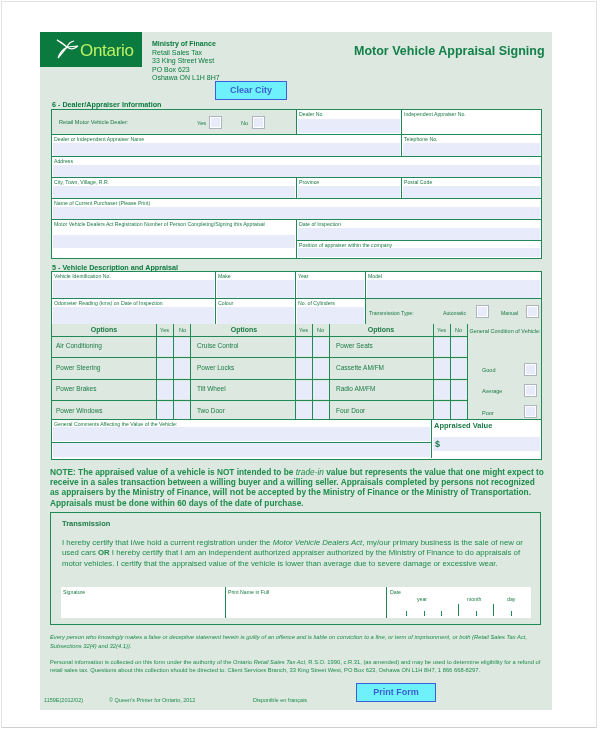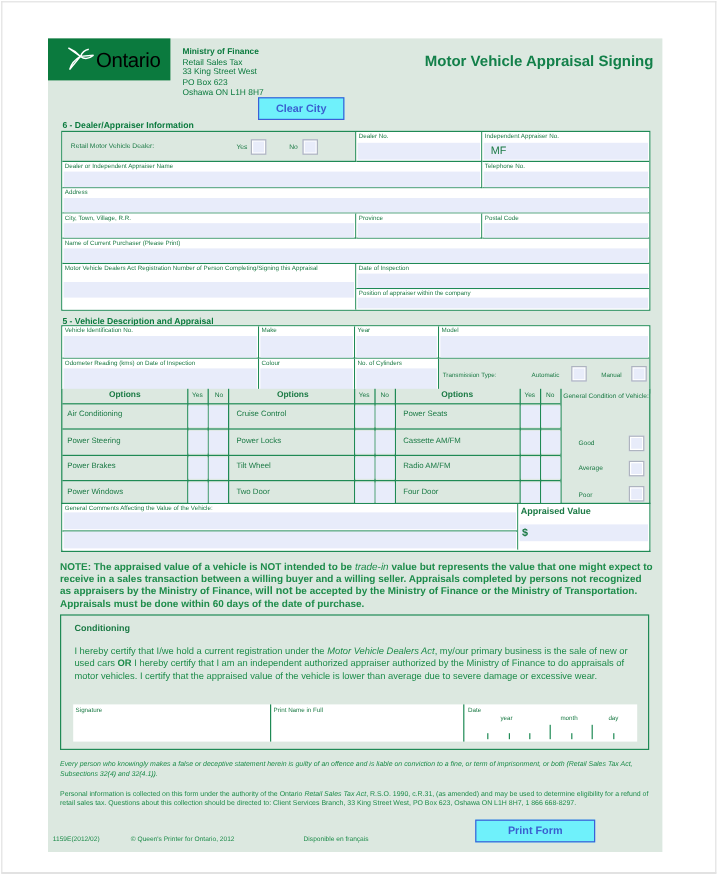--- a/index.html
+++ b/index.html
@@ -2,28 +2,28 @@
 <html><head>
 <meta charset="utf-8">
 <style>
   * { box-sizing: border-box; margin: 0; padding: 0; }
   html, body { width: 600px; height: 730px; background: #ffffff; overflow: hidden; }
   body { font-family: "Liberation Sans", sans-serif; color: #0b7a3e; position: relative; }
   .frame { position: absolute; left: 1px; top: 1px; width: 596px; height: 727px; border: 1px solid #e2e2e2; border-bottom-color:#d0d0d0; }
   .page { position: absolute; left: 40px; top: 32px; width: 512px; height: 678px; background: #dce8e0; }
   .abs { position: absolute; }
   .logo { left: 40px; top: 32px; width: 102px; height: 35px; background: #0b7a3e; color: #fff; }
-  .logo .word { position: absolute; left: 40px; top: 9px; font-size: 17px; color: #000000; letter-spacing: -0.3px; }
+  .logo .word { position: absolute; left: 40px; top: 9px; font-size: 17px; color: #bef264; letter-spacing: -0.3px; }
   .logo svg { position: absolute; left: 14px; top: 6px; }
   .addr { left: 152px; top: 40px; font-size: 7px; line-height: 8.6px; color: #0b7a3e; }
   .addr .b { font-weight: bold; }
   .doc-title { left: 354px; top: 44px; font-size: 12.5px; font-weight: bold; color: #13804a; }
   .btn { background: #6ff1fb; border: 1px solid #3b5fd8; color: #3a5fd0; font-weight: bold; text-align: center; cursor: pointer; }
   .clear-btn { left: 215px; top: 81px; width: 72px; height: 19px; font-size: 9px; line-height: 17px; }
-  .print-btn { left: 356px; top: 683px; width: 100px; height: 19px; font-size: 9px; line-height: 17px; margin-left: 40px; }
+  .print-btn { left: 356px; top: 683px; width: 80px; height: 19px; font-size: 9px; line-height: 17px; }
   .sec-h { font-size: 7.2px; font-weight: bold; color: #0b7a3e; }
   .box { border: 1.5px solid #1f8a55; background: #fff; }
   .cell { position: absolute; border-right: 1px solid #1f8a55; border-bottom: 1px solid #1f8a55; background: #fff; }
   .lbl { position: absolute; left: 2px; top: 1px; font-size: 5.2px; color: #1b7a45; white-space: nowrap; }
   .inp { position: absolute; left: 1px; right: 1px; background: #e8ecfa; }
   .chk { position: absolute; width: 13px; height: 13px; border: 1px solid #aeb4c0; background: #e8ecfa; box-shadow: inset 0 0 0 1px #fff; }
   .small { font-size: 5.5px; color: #1b7a45; }
   .opt-h { font-size: 7px; font-weight: bold; color: #1b7a45; text-align: center; }
   .opt-l { font-size: 6.5px; color: #1b7a45; }
   .note { left: 50px; top: 467px; width: 495px; font-size: 8.3px; font-weight: bold; line-height: 10.2px; color: #1e8c4b; }
@@ -67,23 +67,20 @@
     <div class="chk" style="left:157px;top:6px;"></div>
     <span class="lbl" style="left:189px;top:10px;font-size:5.6px;">No</span>
     <div class="chk" style="left:200px;top:6px;"></div>
   </div>
   <div class="cell" style="left:245px;top:0;width:105px;height:25px;">
     <span class="lbl">Dealer No.</span>
     <div class="inp" style="top:9px;height:14px;"></div>
   </div>
   <div class="cell" style="left:350px;top:0;width:139px;height:25px;border-right:none;">
     <span class="lbl">Independent Appraiser No.</span>
-    <div class="inp" style="top:9px;height:14px;">
-      <span style="position:absolute;left:6px;top:1px;font-size:9px;color:#1b7a45;">MF</span>
-    </div>
   </div>
 
   <div class="cell" style="left:0;top:25px;width:350px;height:22px;">
     <span class="lbl">Dealer or Independent Appraiser Name</span>
     <div class="inp" style="top:8px;height:13px;"></div>
   </div>
   <div class="cell" style="left:350px;top:25px;width:139px;height:22px;border-right:none;">
     <span class="lbl">Telephone No.</span>
     <div class="inp" style="top:8px;height:13px;"></div>
   </div>
@@ -254,21 +251,21 @@
       <span style="position:absolute;left:2px;top:2px;font-size:9px;font-weight:bold;color:#1b7a45;">$</span>
     </div>
   </div>
 </div>
 
 <div class="abs note">
   <span>NOTE:  The appraised value of a vehicle is NOT intended to be </span><i style="font-weight:normal;">trade-in</i><span> value but represents the value that one might expect to receive in a sales transaction between a willing buyer and a willing seller.  Appraisals completed by persons not recognized as appraisers by the Ministry of Finance, </span><span style="font-weight:900;font-size:9px;">will not</span><span> be accepted by the Ministry of Finance or the Ministry of Transportation.  Appraisals must be done within 60 days of the date of purchase.</span>
 </div>
 
 <div class="abs cert">
-  <div class="cert-h">Conditioning</div>
+  <div class="cert-h">Transmission</div>
   <div class="cert-t">
     <span>I hereby certify that I/we hold a current registration under the </span><i>Motor Vehicle Dealers Act</i><span>, my/our primary business is the sale of new or used cars </span><b>OR</b><span> I hereby certify that I am an independent authorized appraiser authorized by the Ministry of Finance to do appraisals of motor vehicles.  I certify that the appraised value of the vehicle is lower than average due to severe damage or excessive wear.</span>
   </div>
   <div class="sig">
     <div style="position:absolute;left:0;top:0;width:165px;height:31px;border-right:1px solid #1f8a55;">
       <span class="lbl" style="top:2px;">Signature</span>
     </div>
     <div style="position:absolute;left:165px;top:0;width:161px;height:31px;border-right:1px solid #1f8a55;">
       <span class="lbl" style="top:2px;">Print Name in Full</span>
     </div>

